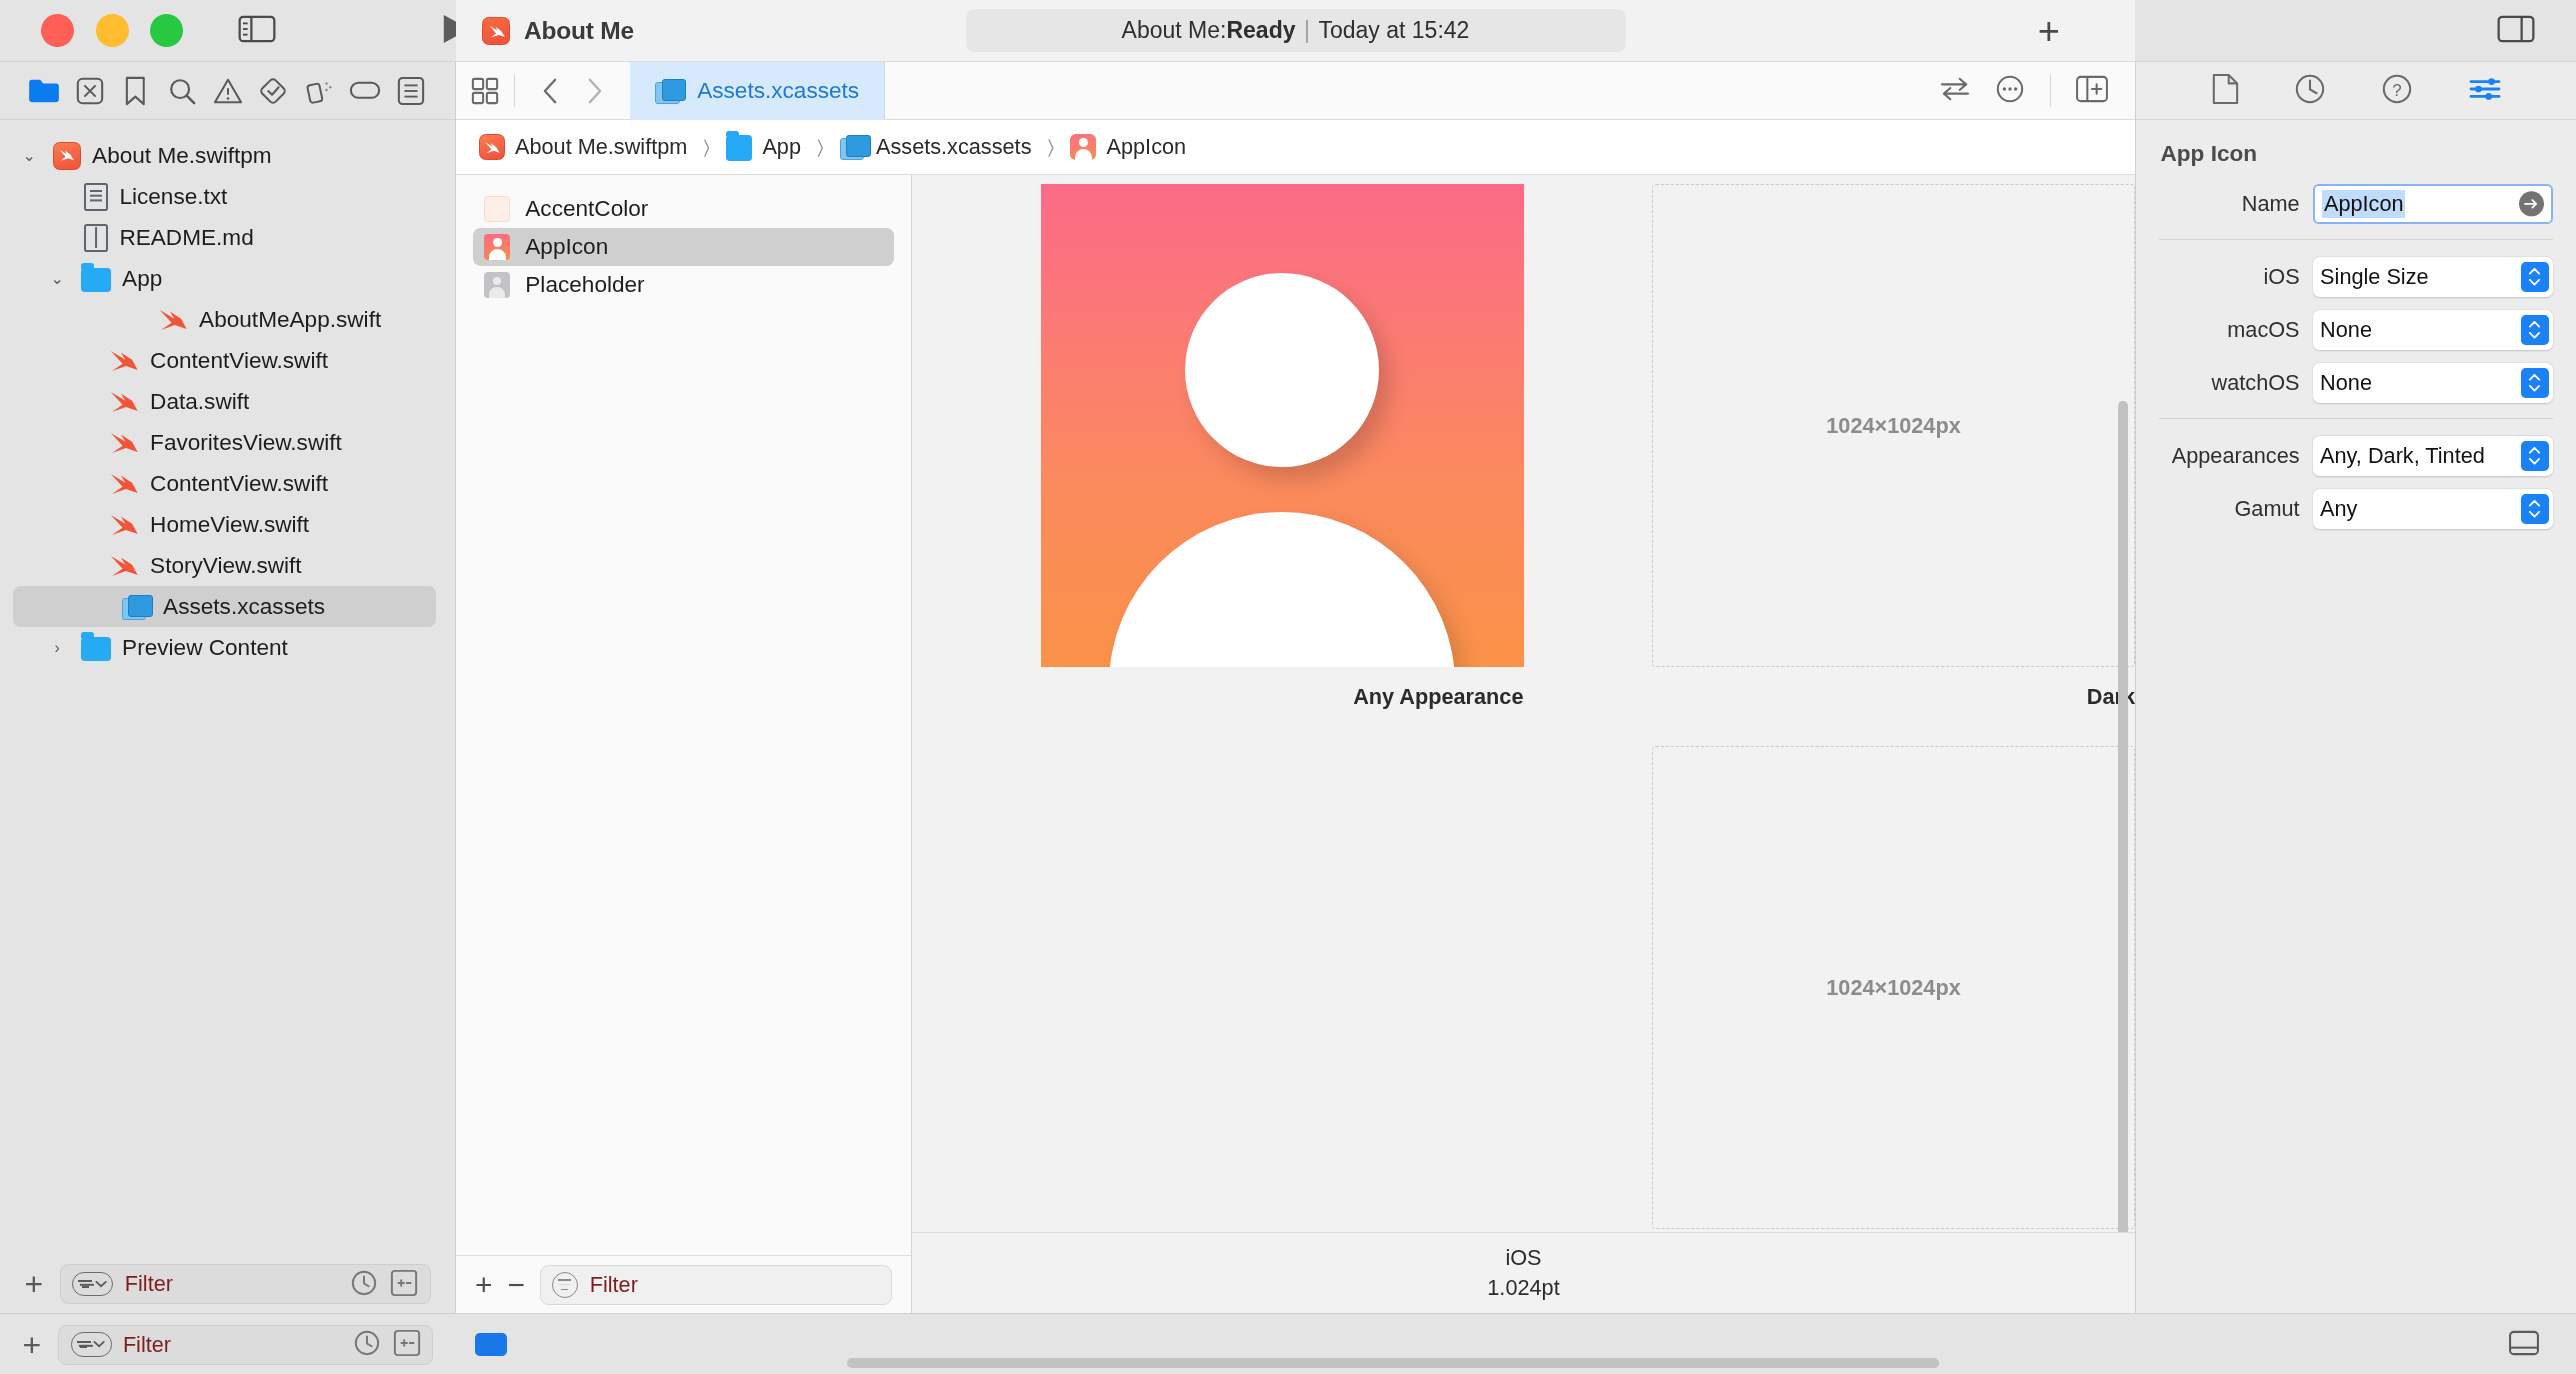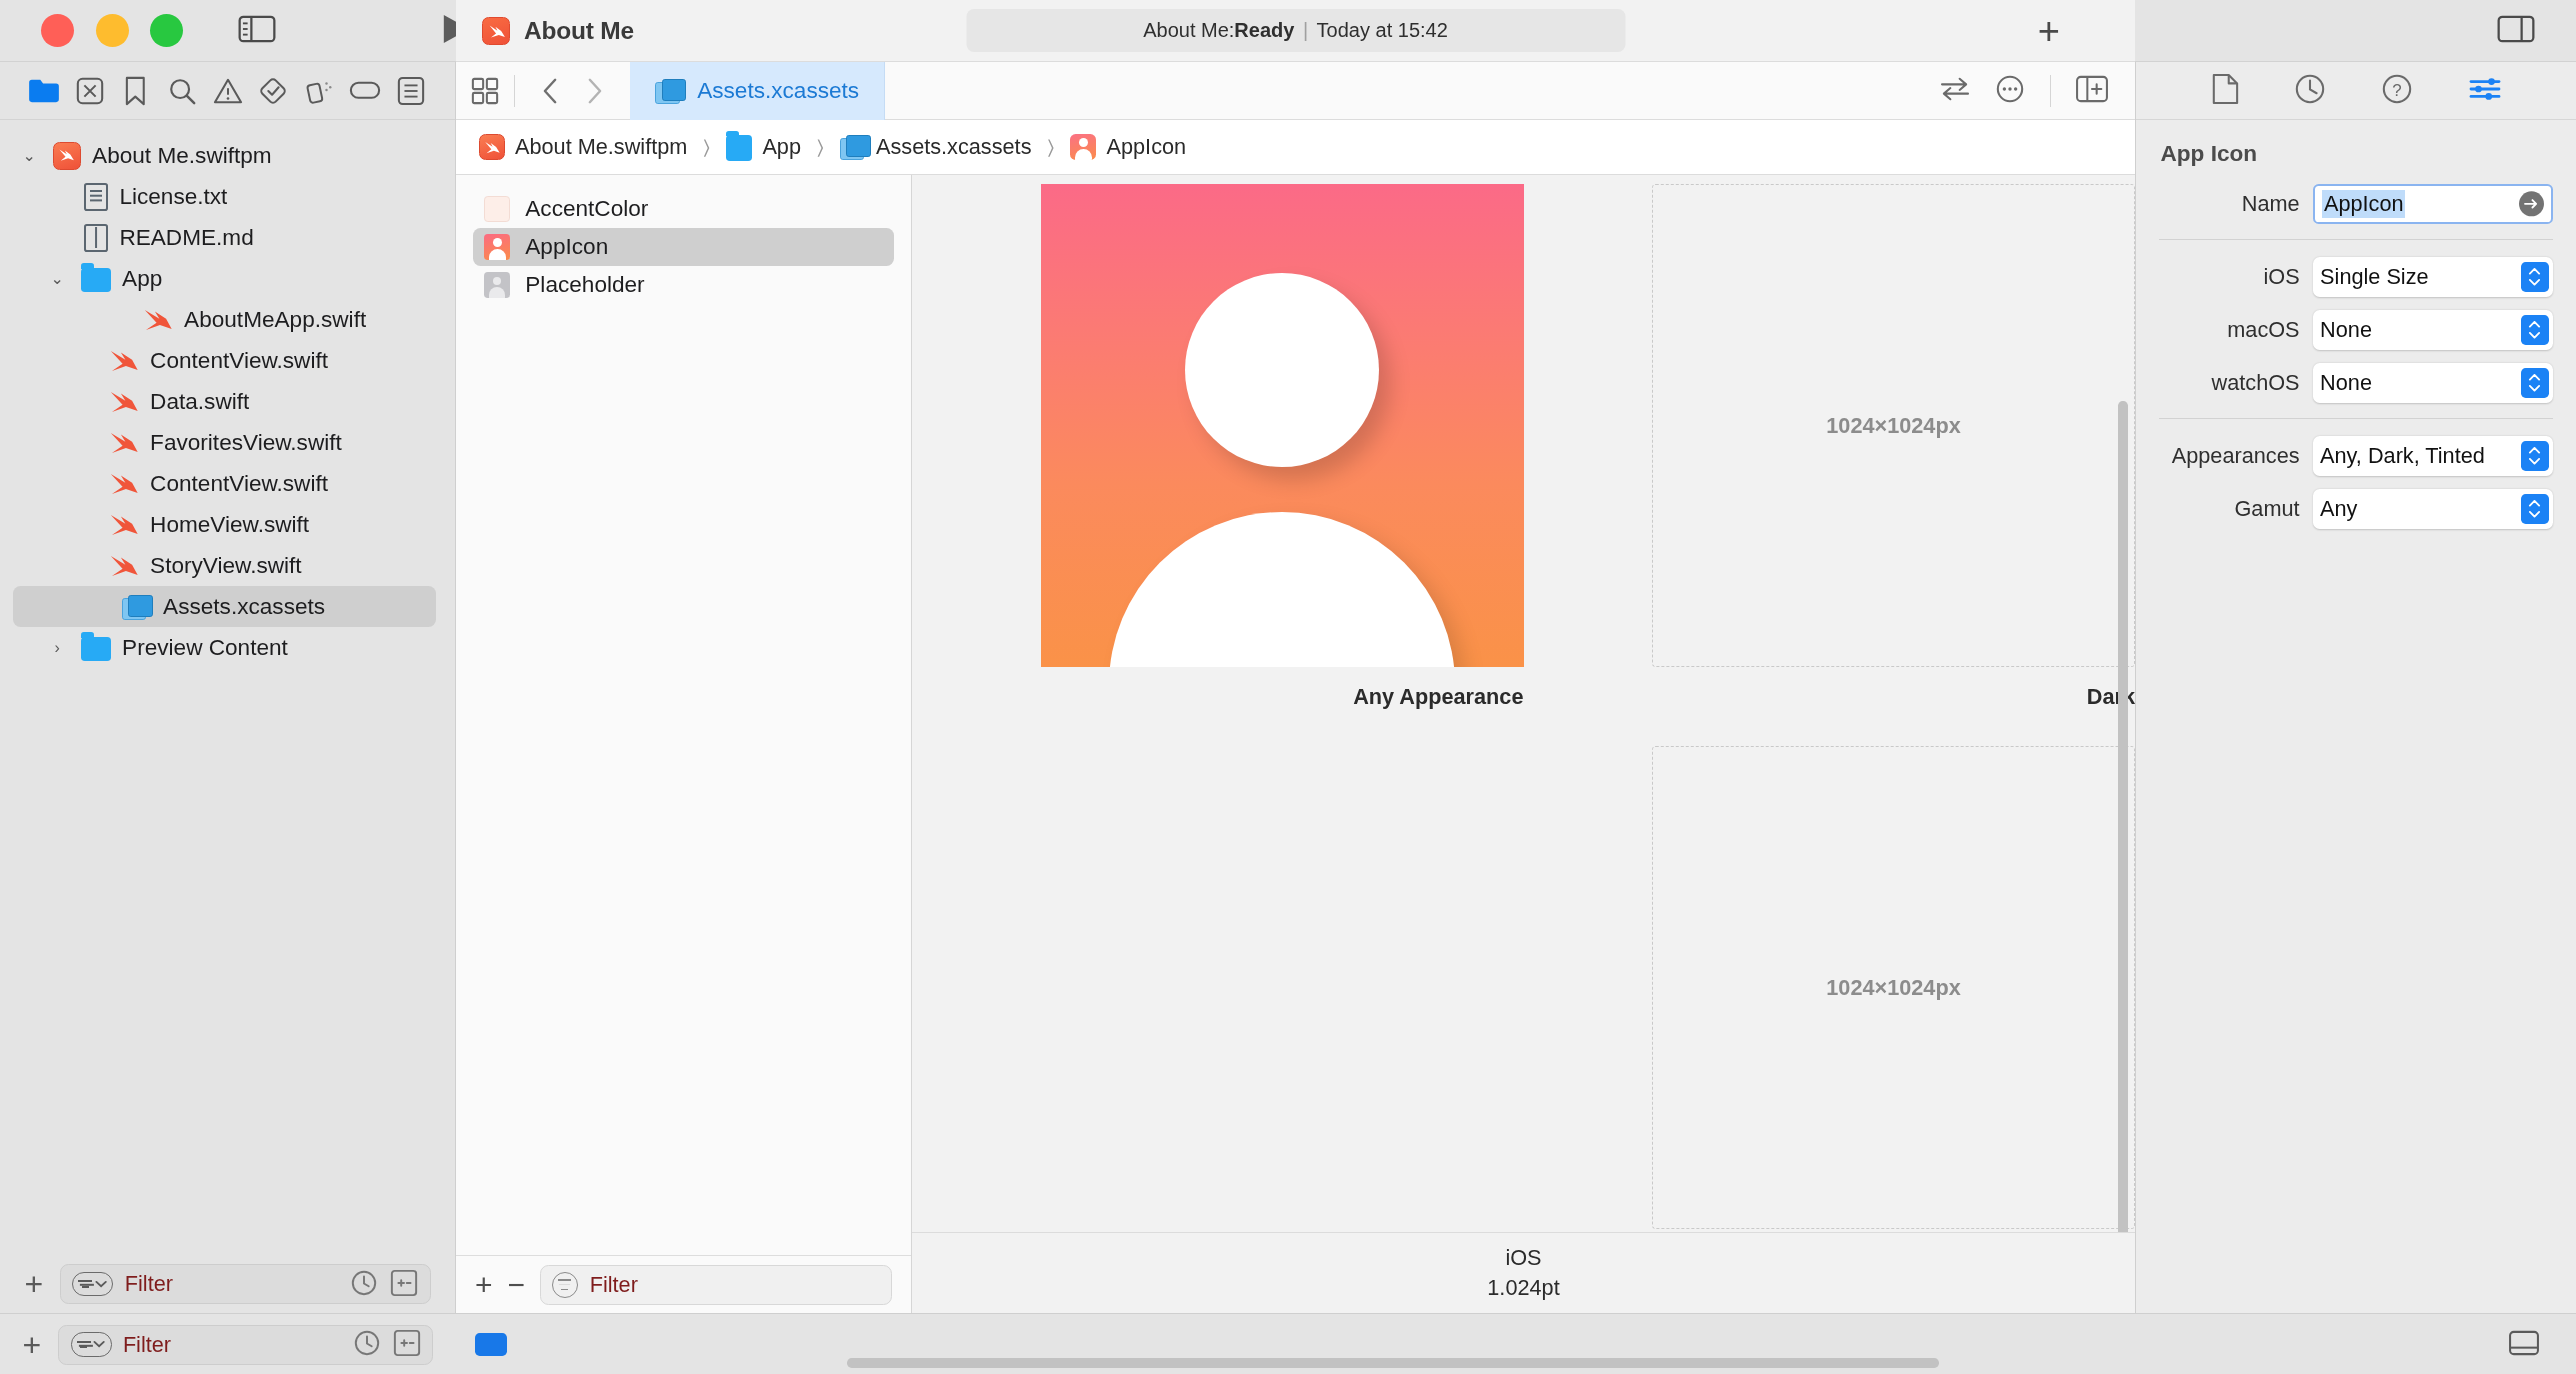--- a/index.html
+++ b/index.html
@@ -89,21 +89,21 @@
   }
 
   .status-bar {
     position: absolute; left: 50%; transform: translateX(-50%);
     min-width: 659px; height: 43px;
     background: #e6e6e6;
     border-radius: 7.5px;
     display: flex; align-items: center; justify-content: center;
     gap: 0px;
   }
-  .status-txt { font-size: 20px; color: #2f2f2f; white-space: nowrap; }
+  .status-txt { font-size: 23px; color: #2f2f2f; white-space: nowrap; }
   .status-txt b { font-weight: bold; }
   .status-sep { color: #a0a0a0; margin: 0 8.5px; }
 
   .plus-btn { position: absolute; right: 75px; font-size: 38px; color: #4a4a4a; font-weight: 300; line-height: 1; }
 
   .tb-insp {
     width: 441px; min-width: 441px; height: 62px;
     display: flex; align-items: center; justify-content: flex-end;
     background: #e4e4e4;
     border-bottom: 0.9px solid #d2d2d2;
@@ -612,21 +612,21 @@
           <div class="row" style="padding-left: 45px;">
             <span class="disc empty">›</span>
             <span class="ic book"></span>
             <span class="row-lbl">README.md</span>
           </div>
           <div class="row" style="padding-left: 45px;">
             <span class="disc" style="line-height: 0.5;">⌄</span>
             <span class="ic folder"></span>
             <span class="row-lbl">App</span>
           </div>
-          <div class="row" style="padding-left: 107px;">
+          <div class="row" style="padding-left: 85px; margin-left: 37px;">
             <span class="disc empty">›</span>
             <span class="ic swift"></span>
             <span class="row-lbl">AboutMeApp.swift</span>
           </div>
           <div class="row" style="padding-left: 73px; align-items: center;">
             <span class="disc empty">›</span>
             <span class="ic swift"></span>
             <span class="row-lbl">ContentView.swift</span>
           </div>
           <div class="row" style="padding-left: 73px;">

